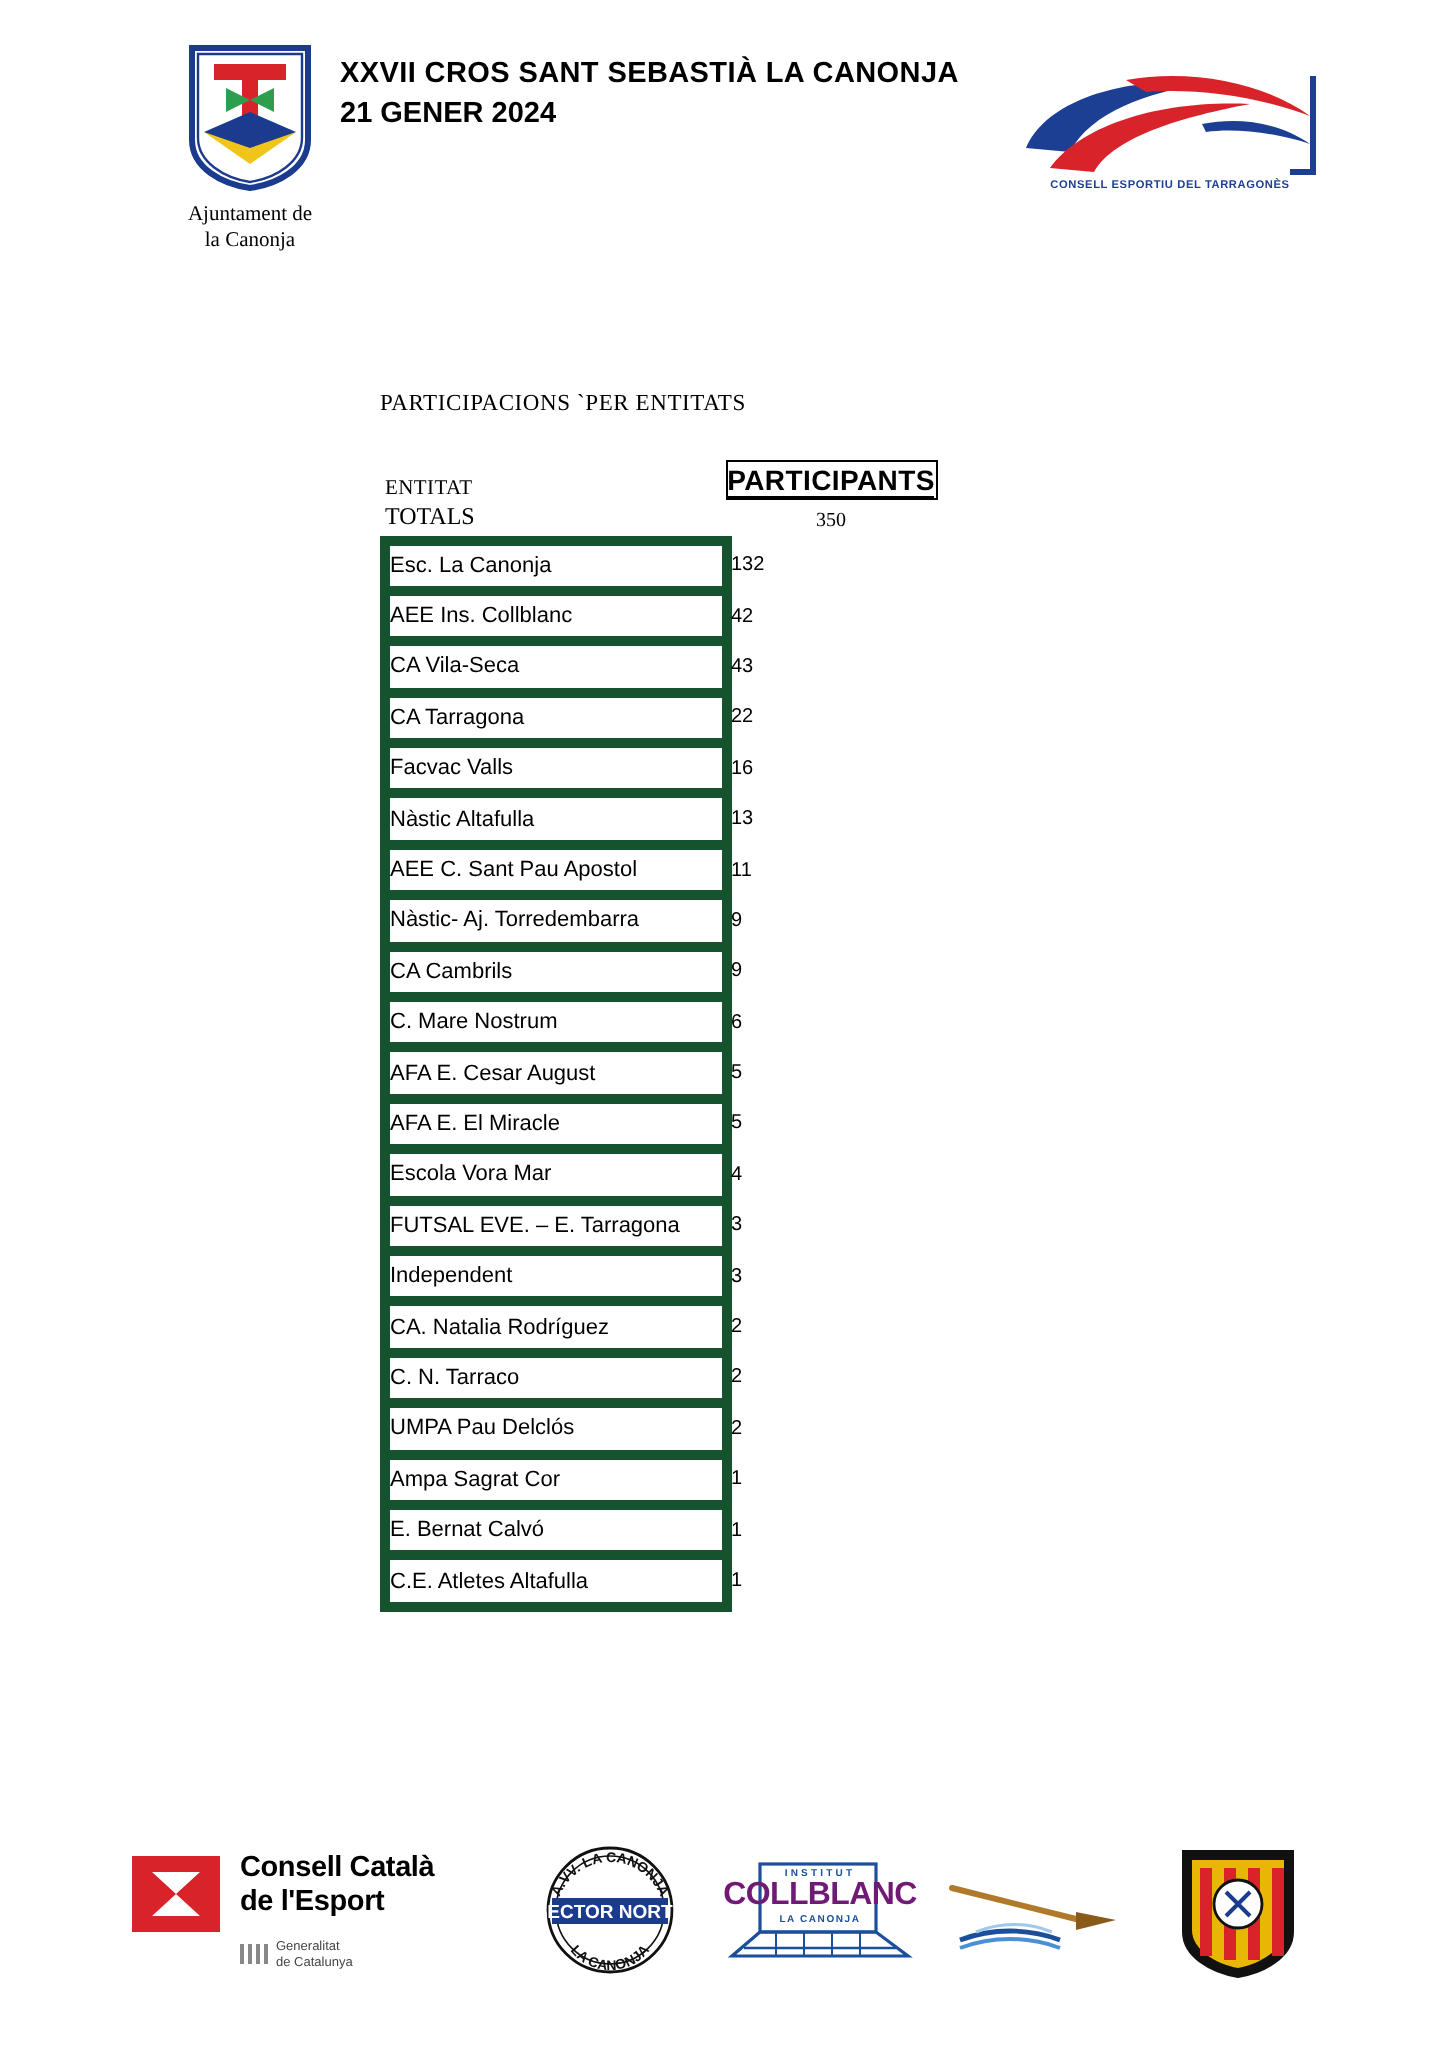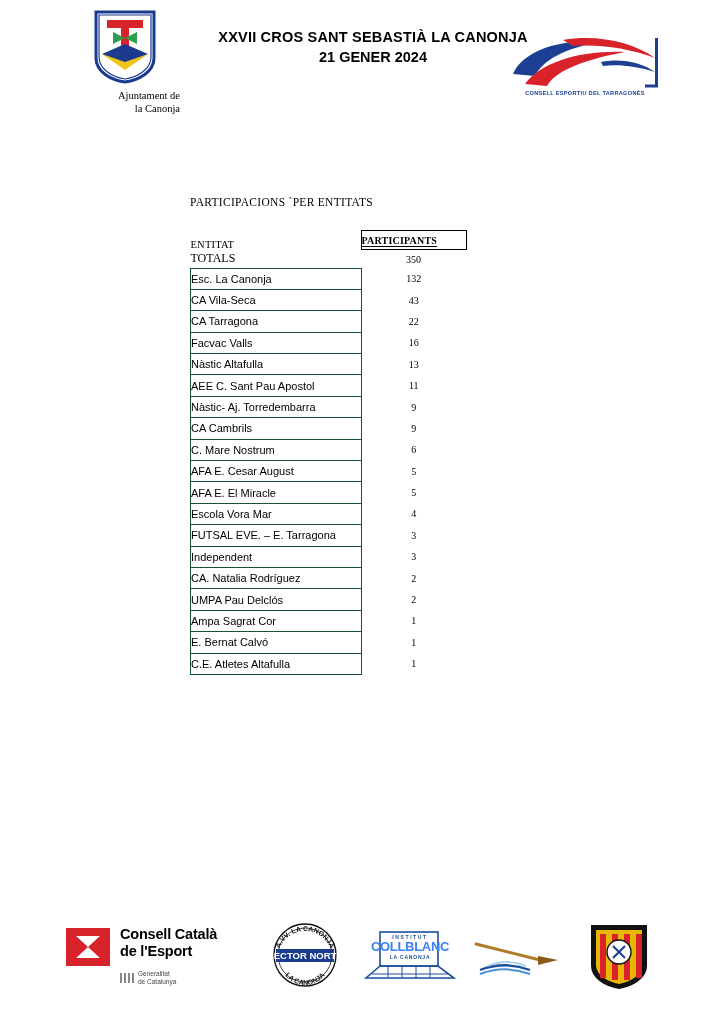--- a/index.html
+++ b/index.html
@@ -20,44 +20,43 @@
   .header {
     position: absolute;
     top: 0;
     left: 0;
     width: 724px;
     height: 150px;
   }
   .crest-wrap {
     position: absolute;
     left: 70px;
-    top: 10px;
+    top: 22px;
     width: 110px;
-    text-align: right;
+    text-align: center;
   }
   .crest {
     width: 64px;
     height: 74px;
     margin: 0 auto;
     position: relative;
   }
   .crest-svg { display: block; }
   .crest-caption {
     margin-top: 5px;
     font-size: 10.5px;
     line-height: 1.25;
     color: #000;
     font-family: "Liberation Serif", serif;
   }
   .title-block {
     position: absolute;
-    left: 183px;
+    left: 170px;
     top: 28px;
     width: 380px;
-    text-align: center;
   }
   .title-line1 {
     font-size: 14.5px;
     font-weight: bold;
     letter-spacing: .2px;
     line-height: 1.35;
   }
   .title-line2 {
     font-size: 14.5px;
     font-weight: bold;
@@ -102,53 +101,54 @@
   }
   table.entities td, table.entities th {
     padding: 0;
     margin: 0;
   }
   .cell-name {
     width: 170px;
     height: 20.4px;
     font-size: 11px;
     padding-left: 5px;
-    border: 1px solid #14532d;
+    border: 5px solid #14532d;
     vertical-align: middle;
     font-family: "Liberation Sans", sans-serif;
     white-space: nowrap;
     overflow: hidden;
   }
   .cell-count {
     width: 104px;
     height: 20.4px;
-    text-align: center;
+    text-align: left;
     font-size: 10px;
     vertical-align: middle;
     border: none;
-    font-family: Liberation Serif, serif;
+    font-family: Liberation Sans, sans-serif;
   }
   
   .hdr-entitat {
     width: 170px;
     height: 18px;
     font-size: 10.5px;
     font-family: "Liberation Serif", serif;
     letter-spacing: .2px;
     border: none;
     padding-left: 2px;
     vertical-align: bottom;
     padding-bottom: 2px;
   }
   .hdr-participants {
     width: 104px;
     height: 18px;
-    font-size: 10px;
+    text-align: center;
+    font-size: 14px;
     font-weight: bold;
-    font-family: Liberation Serif, serif;
+    font-family: Liberation Sans, sans-serif;
     border: 1px solid #000;
     vertical-align: middle;
     letter-spacing: .2px;
   }
   .hdr-participants span { border-bottom: 1px solid #000; }
   .totals-label {
     width: 170px;
     height: 18px;
     font-size: 12px;
     font-family: "Liberation Serif", serif;
@@ -198,21 +198,21 @@
 
   
   .avv { left: 262px; top: 2px; width: 86px; height: 66px; }
 
   
   .collblanc { left: 358px; top: 6px; width: 104px; height: 58px; }
   .cb-text {
     position: absolute; left: 0; top: 8px; width: 104px; text-align: center;
   }
   .cb-small { font-size: 5px; letter-spacing: 1.6px; color: #1b4f9c; font-weight: bold; }
-  .cb-big { font-size: 13px; font-weight: bold; color: #3b82f6; line-height: 1.05; letter-spacing: -.3px;}
+  .cb-big { font-size: 16px; font-weight: bold; color: #701a75; line-height: 1.05; letter-spacing: -.3px;}
   .cb-tiny { font-size: 5px; letter-spacing: .8px; color: #1b4f9c; font-weight: bold; }
 
   
   .oars { left: 470px; top: 14px; width: 92px; height: 44px; }
 
   
   .nastic { left: 588px; top: 2px; width: 62px; height: 68px; }
 </style>
 </head>
 <body>
@@ -266,20 +266,24 @@
       </tr>
       <tr>
         <td class="totals-label">TOTALS</td>
         <td class="totals-count">350</td>
       </tr>
       <tr>
         <td class="cell-name">Esc. La Canonja</td>
         <td class="cell-count">132</td>
       </tr>
       <tr>
+        <td class="cell-name">AEE Ins. Collblanc</td>
+        <td class="cell-count">42</td>
+      </tr>
+      <tr>
         <td class="cell-name">CA Vila-Seca</td>
         <td class="cell-count">43</td>
       </tr>
       <tr>
         <td class="cell-name">CA Tarragona</td>
         <td class="cell-count">22</td>
       </tr>
       <tr>
         <td class="cell-name">Facvac Valls</td>
         <td class="cell-count">16</td>
@@ -319,20 +323,24 @@
       <tr>
         <td class="cell-name">FUTSAL EVE. – E. Tarragona</td>
         <td class="cell-count">3</td>
       </tr>
       <tr>
         <td class="cell-name">Independent</td>
         <td class="cell-count">3</td>
       </tr>
       <tr>
         <td class="cell-name">CA. Natalia Rodríguez</td>
+        <td class="cell-count">2</td>
+      </tr>
+      <tr>
+        <td class="cell-name">C. N. Tarraco</td>
         <td class="cell-count">2</td>
       </tr>
       <tr>
         <td class="cell-name">UMPA Pau Delclós</td>
         <td class="cell-count">2</td>
       </tr>
       <tr>
         <td class="cell-name">Ampa Sagrat Cor</td>
         <td class="cell-count">1</td>
       </tr>

